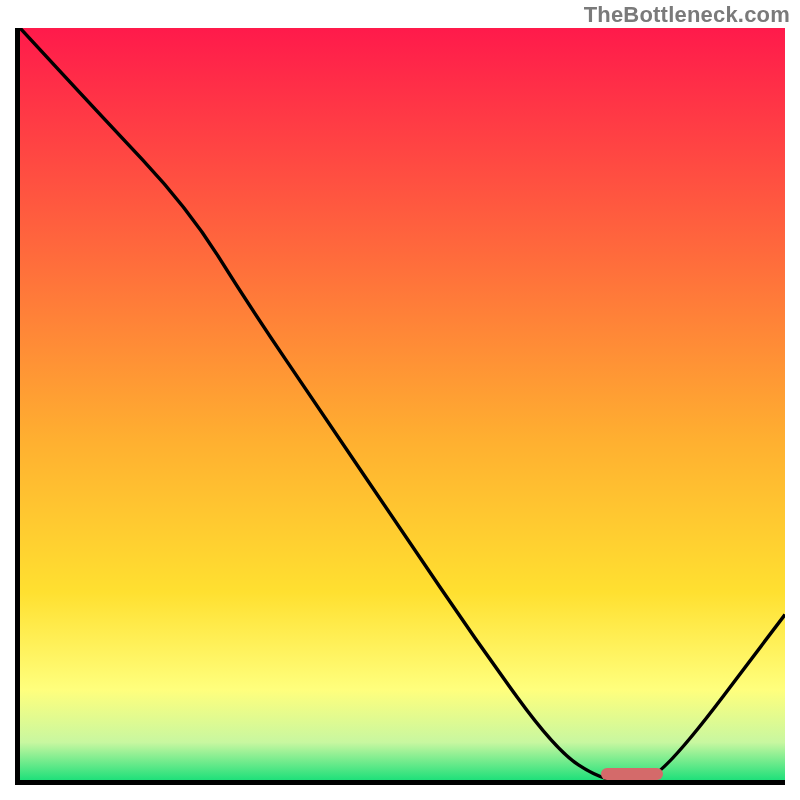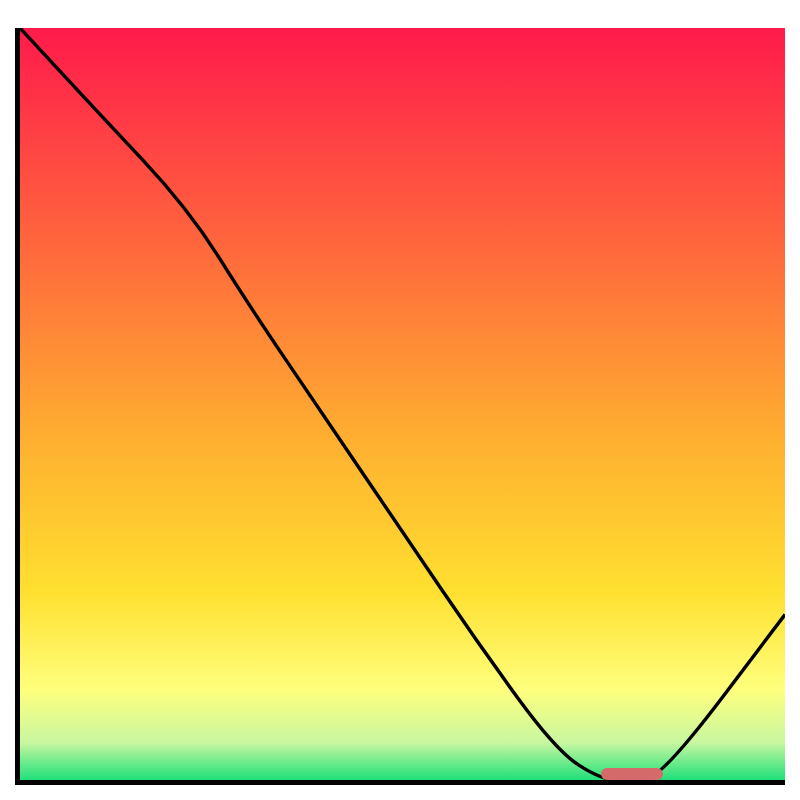--- a/index.html
+++ b/index.html
@@ -56,20 +56,21 @@
     height: 12px;
     border-radius: 6px;
     background: #d46a6a;
   }
 </style>
 </head>
 <body>
 
 <div class="container">
 
+  <div class="watermark">TheBottleneck.com</div>
 
   <div class="plot-area">
 
     <svg class="bg" viewBox="0 0 100 100" preserveAspectRatio="none">
       <defs>
         <linearGradient id="grad" x1="0" y1="0" x2="0" y2="1">
           <stop offset="0%" stop-color="#ff1a4b"></stop>
           <stop offset="30%" stop-color="#ff6a3c"></stop>
           <stop offset="55%" stop-color="#ffb030"></stop>
           <stop offset="75%" stop-color="#ffe030"></stop>

